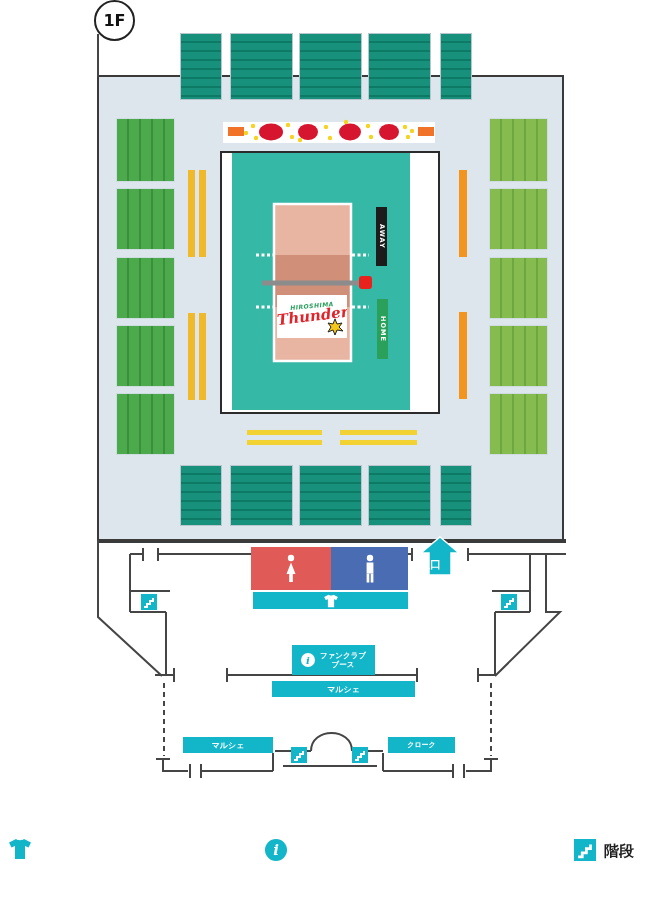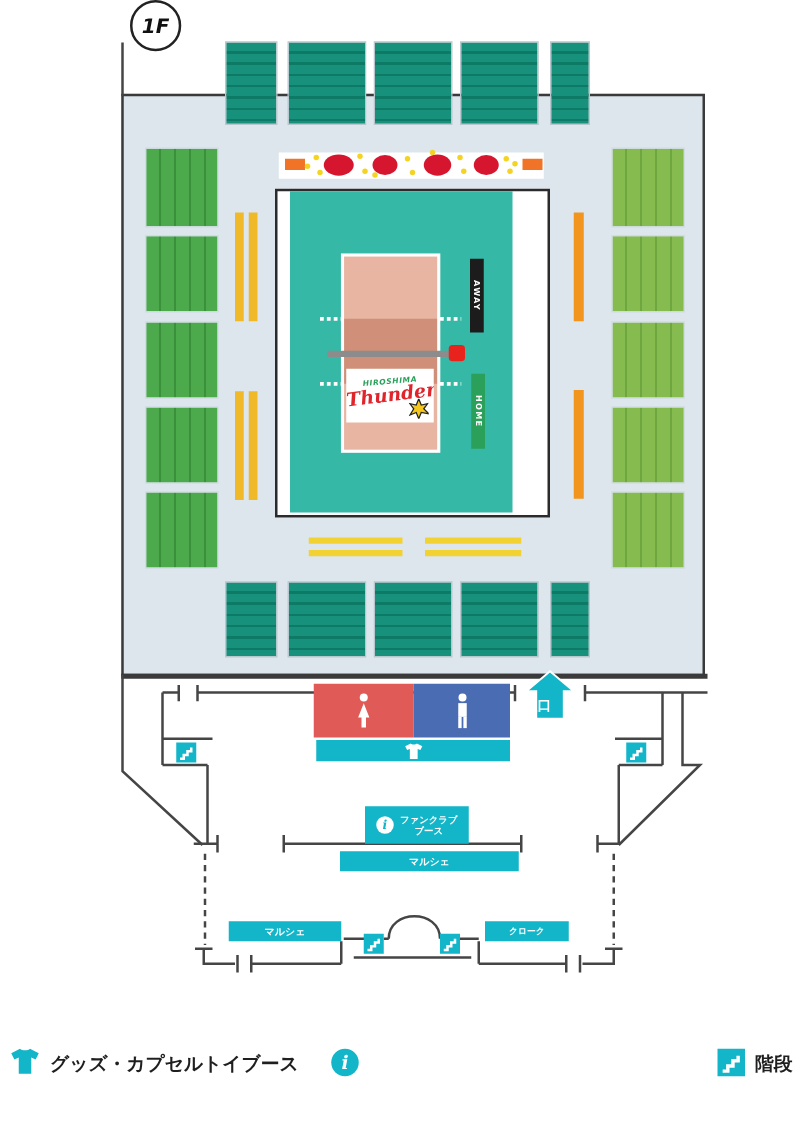--- a/index.html
+++ b/index.html
@@ -22,22 +22,22 @@
         text-orientation:mixed;display:flex;align-items:center;justify-content:center;}
   #logo-box{left:277px;top:295px;width:70px;height:43px;background:#fff;text-align:center;overflow:hidden;}
   #logo-loc{display:block;margin-top:7px;color:#2aa05a;font-size:6px;font-weight:bold;font-style:italic;letter-spacing:.5px;transform:rotate(-5deg);}
   #logo-name{display:block;color:#e0242c;font-size:15px;font-weight:bold;font-style:italic;
              font-family:"DejaVu Serif","Liberation Serif",serif;transform:rotate(-7deg);margin-top:-2px;}
   
   .booth{background:#13b5c9;color:#fff;font-weight:bold;display:flex;align-items:center;justify-content:center;}
   
   .legend-label{color:#1f1f1f;font-size:15px;font-weight:bold;line-height:20px;white-space:nowrap;}
   .stairs-box{background:#13b5c9;}
-  #badge{left:104px;top:0;width:37px;height:37px;background:#fff;border:2.5px solid #222;border-radius:50%;
-         display:flex;align-items:center;justify-content:center;font-size:16px;font-weight:bold;font-style:italic;color:#111;z-index:6;}
+  #badge{left:94px;top:0;width:37px;height:37px;background:#fff;border:2.5px solid #222;border-radius:50%;
+         display:flex;align-items:center;justify-content:center;font-size:16px;font-weight:bold;color:#111;z-index:6;}
   .z1{z-index:1}.z2{z-index:2}.z3{z-index:3}.z4{z-index:4}
 </style>
 </head>
 <body>
 
 <div id="canvas">
 
   <div id="badge" class="abs">1F</div>
 
   <div id="arena" class="abs z1"></div>
@@ -213,21 +213,20 @@
 
   <div class="abs z3 booth" style="left:183px;top:737px;width:90px;height:16px;font-size:8px">マルシェ</div>
 
   <div class="abs z3 booth" style="left:388px;top:737px;width:67px;height:16px;font-size:7px">クローク</div>
 
   <div class="abs z1" style="left:4px;top:836px;width:32px;height:28px">
     <svg width="32" height="26" viewBox="0 0 32 22">
       <path d="M12,1 C13.5,2.6 18.5,2.6 20,1 L27,4.5 L24.5,9.5 L21,8 V21 H11 V8 L7.5,9.5 L5,4.5 Z" fill="#13b5c9"></path>
     </svg>
   </div>
-  <div class="abs z1 legend-label" style="left:40px;top:841px">グッズ・カプセルトイブース</div>
 
   <div class="abs z1" style="left:265px;top:839px;width:22px;height:22px;border-radius:50%;background:#13b5c9;color:#fff;
               font-weight:bold;font-style:italic;font-family:'DejaVu Serif','Liberation Serif',serif;font-size:15px;
               display:flex;align-items:center;justify-content:center">i</div>
 
   <div class="abs z1 stairs-box" style="left:574px;top:839px;width:22px;height:22px">
     <svg width="22" height="22" viewBox="0 0 16 16">
         <path d="M3,13 H6 V10 H9 V7 H12 V4" stroke="#fff" stroke-width="2" fill="none"></path>
       </svg>
   </div>

